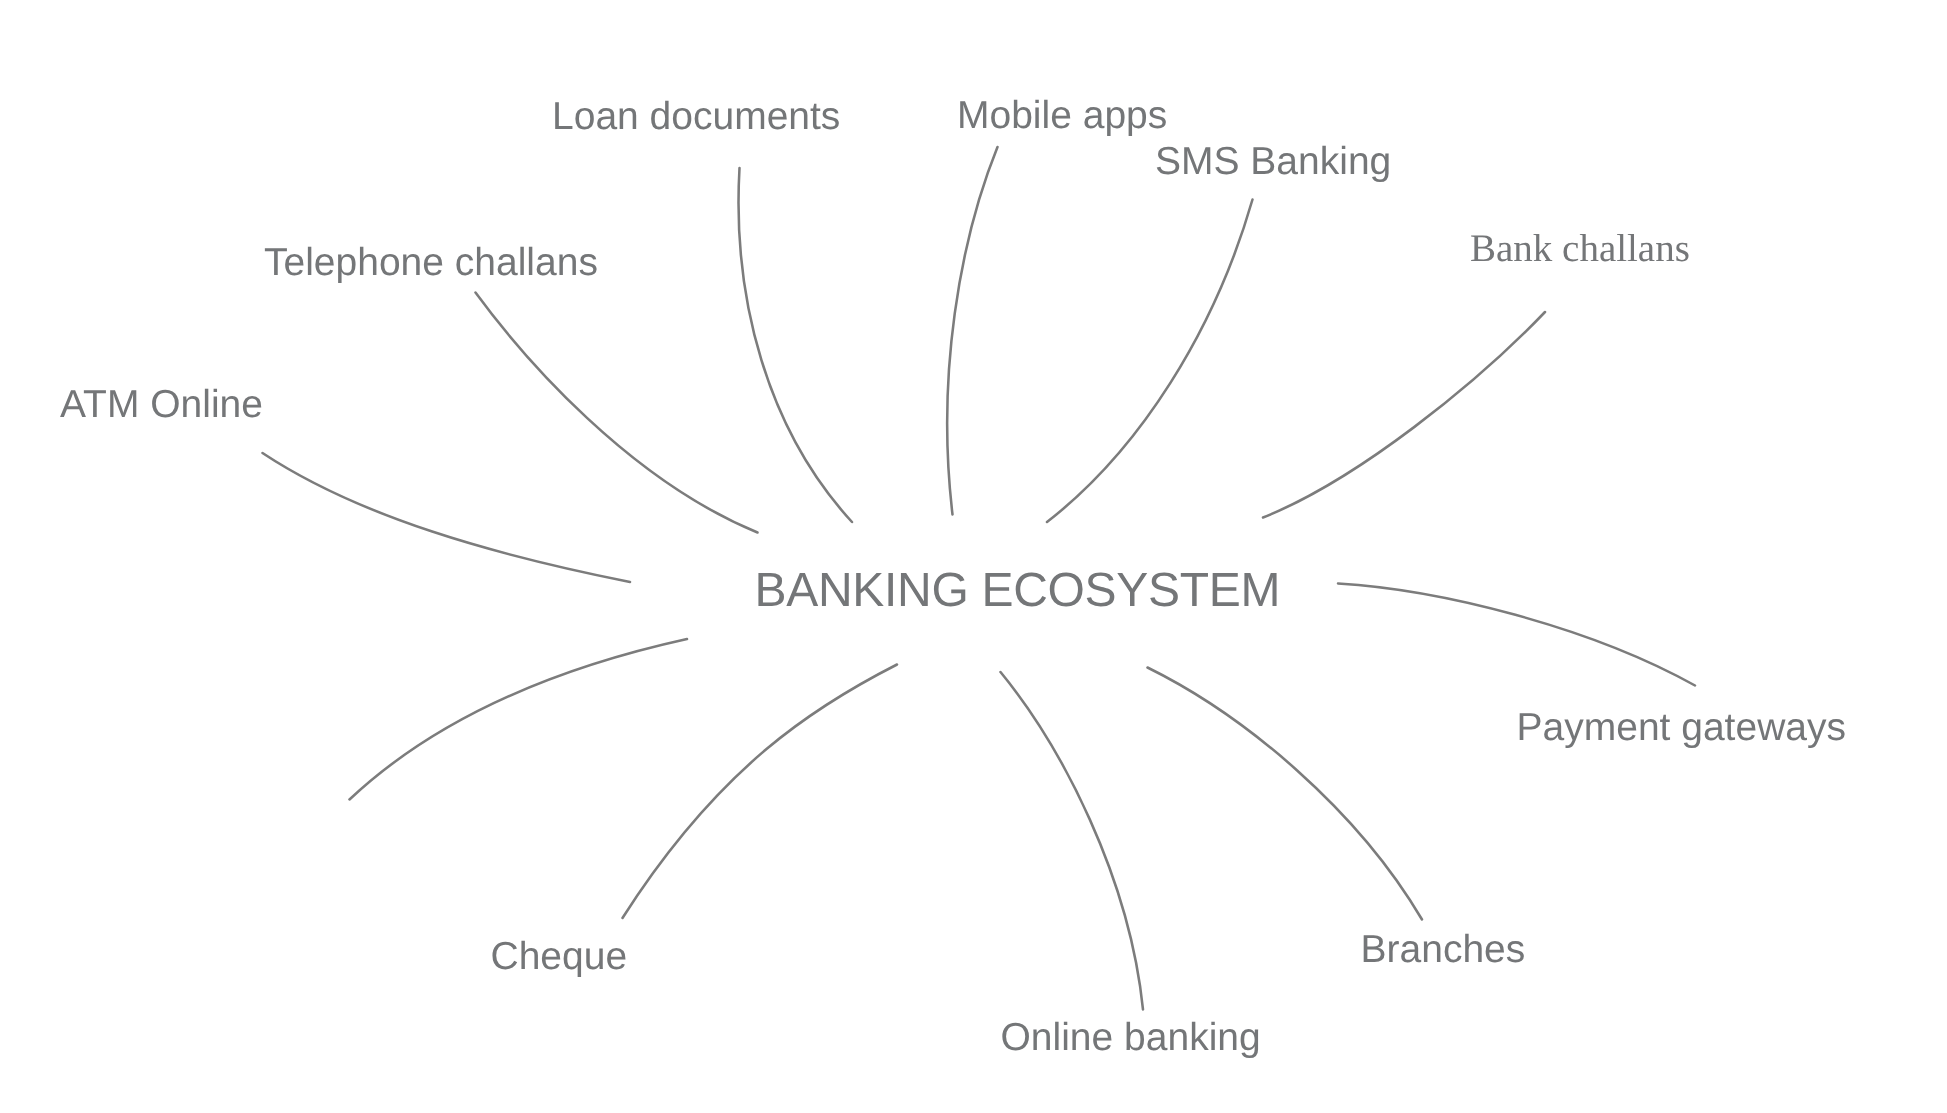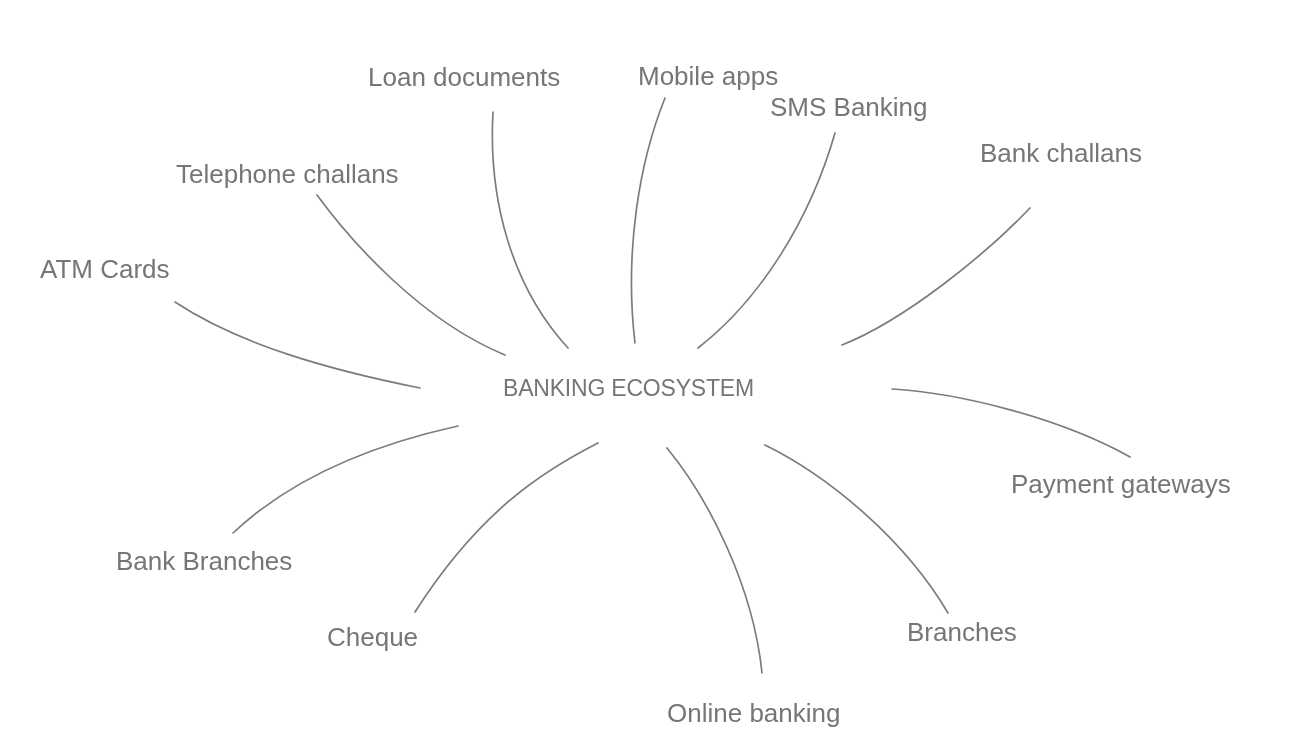--- a/index.html
+++ b/index.html
@@ -37,21 +37,21 @@
   .branch-label {
     position: absolute;
     font-size: 26px;
     line-height: 1.15;
     color: var(--text-color);
     white-space: nowrap;
     cursor: default;
   }
   .center-title {
     position: absolute;
-    font-size: 23px;
+    font-size: 32px;
     line-height: 1.15;
     letter-spacing: -0.2px;
     color: var(--text-color);
     white-space: nowrap;
     cursor: default;
   }
 </style>
 </head>
 <body>
 
@@ -72,29 +72,28 @@
   </svg>
 
   <div class="center-title" style="left:503px; top:375px;">BANKING ECOSYSTEM</div>
 
   <div class="branch-label" style="left:368px; top:63px;">Loan documents</div>
 
   <div class="branch-label" style="left:638px; top:62px;">Mobile apps</div>
 
   <div class="branch-label" style="left:770px; top:93px;text-align:right;">SMS Banking</div>
 
-  <div class="branch-label" style="left:980px; top:139px;">Bank challans</div>
+  <div class="branch-label" style="left:980px; top:151px;font-family:Liberation Serif, serif;">Bank challans</div>
 
   <div class="branch-label" style="left:1011px; top:470px;text-align:center;">Payment gateways</div>
 
   <div class="branch-label" style="left:907px; top:618px;">Branches</div>
 
-  <div class="branch-label" style="left:667px; top:677px;margin-top:22px;">Online banking</div>
+  <div class="branch-label" style="left:667px; top:677px;">Online banking</div>
 
   <div class="branch-label" style="left:315px; top:623px;margin-left:12px;">Cheque</div>
 
-  <div class="branch-label" style="left:116px; top:547px;">Bank Branches</div>
 
-  <div class="branch-label" style="left:40px; top:255px;">ATM Cards</div>
+  <div class="branch-label" style="left:40px; top:255px;">ATM Online</div>
 
   <div class="branch-label" style="left:176px; top:160px;">Telephone challans</div>
 
 </div>
 
 </body></html>

